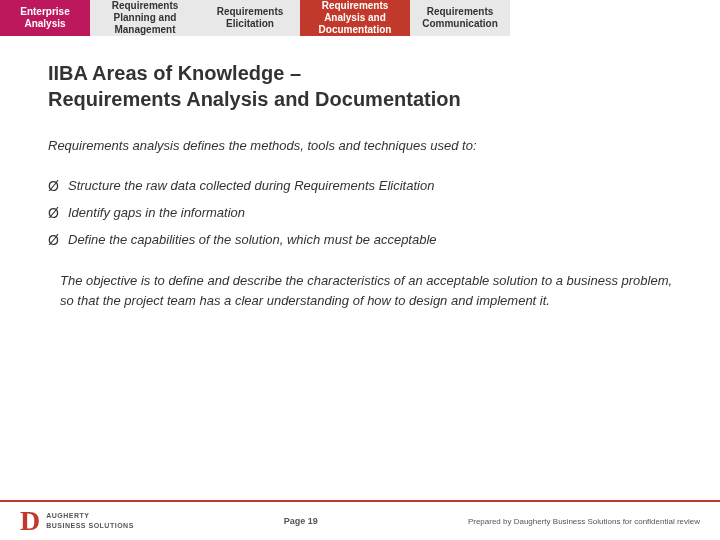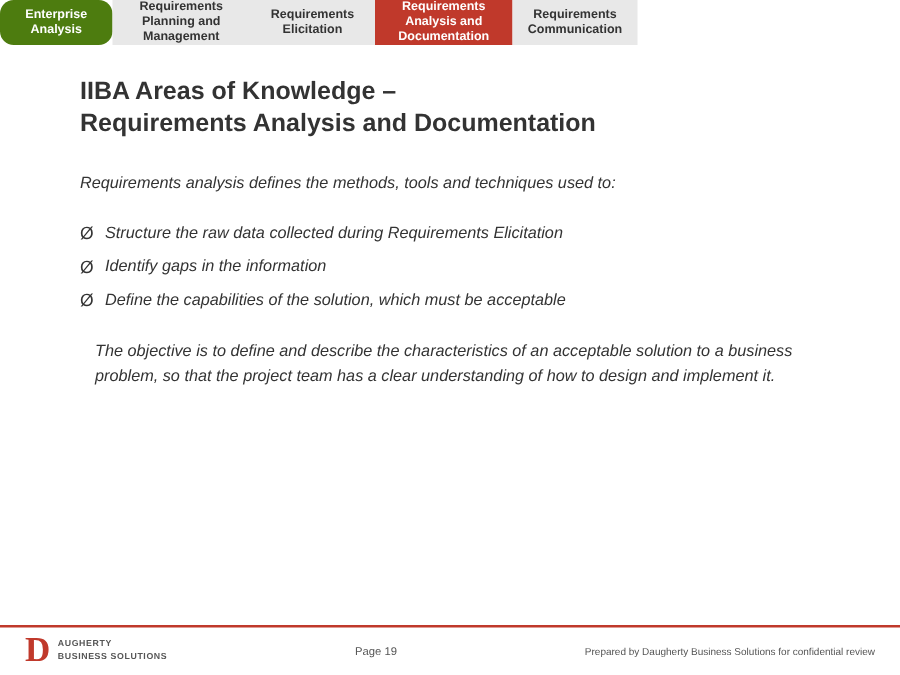--- a/index.html
+++ b/index.html
@@ -26,24 +26,23 @@
       justify-content: center;
       padding: 4px 8px;
       font-size: 10px;
       font-weight: bold;
       text-align: center;
       cursor: pointer;
       line-height: 1.2;
     }
 
     .nav-item-enterprise {
-      background: #4d7c0f;
+      background: #be185d;
       color: #ffffff;
       flex: 0 0 90px;
-      border-radius: 11px;
     }
 
     .nav-item-planning {
       background: #e8e8e8;
       color: #333333;
       flex: 0 0 110px;
     }
 
     .nav-item-elicitation {
       background: #e8e8e8;
@@ -65,21 +64,21 @@
     }
 
     .nav-item-solution {
       background: #e8e8e8;
       color: #333333;
       flex: 1;
     }
 
     
     .main-content {
-      padding: 24px 40px 20px 64px;
+      padding: 24px 40px 20px 48px;
       height: calc(540px - 36px - 40px);
     }
 
     
     .page-title {
       font-size: 20px;
       font-weight: bold;
       color: #333333;
       margin-bottom: 24px;
       line-height: 1.3;
@@ -162,20 +161,21 @@
       font-weight: bold;
       text-transform: uppercase;
       letter-spacing: 0.5px;
       line-height: 1.4;
     }
 
     .footer-center {
       font-size: 9px;
       color: #555555;
       text-align: left;
+      font-weight: bold;
     }
 
     .footer-right {
       font-size: 8px;
       color: #555555;
     }
   </style>
 </head>
 <body>
 

